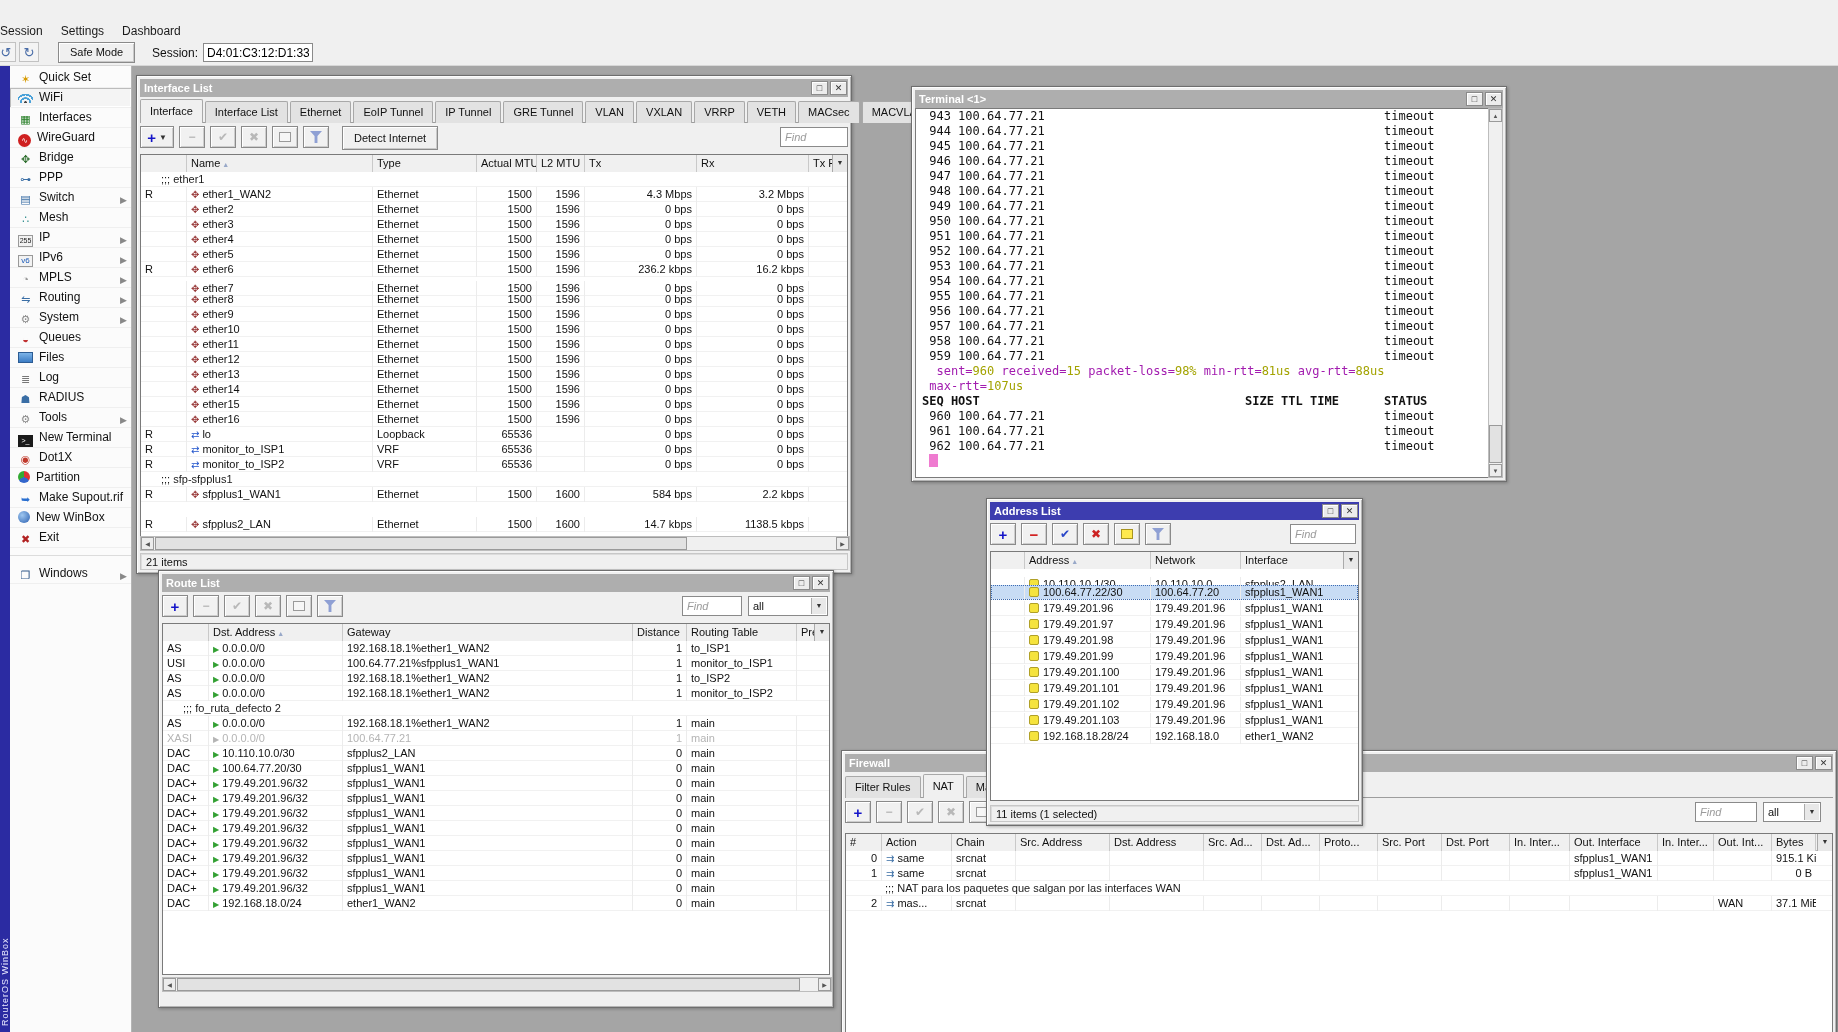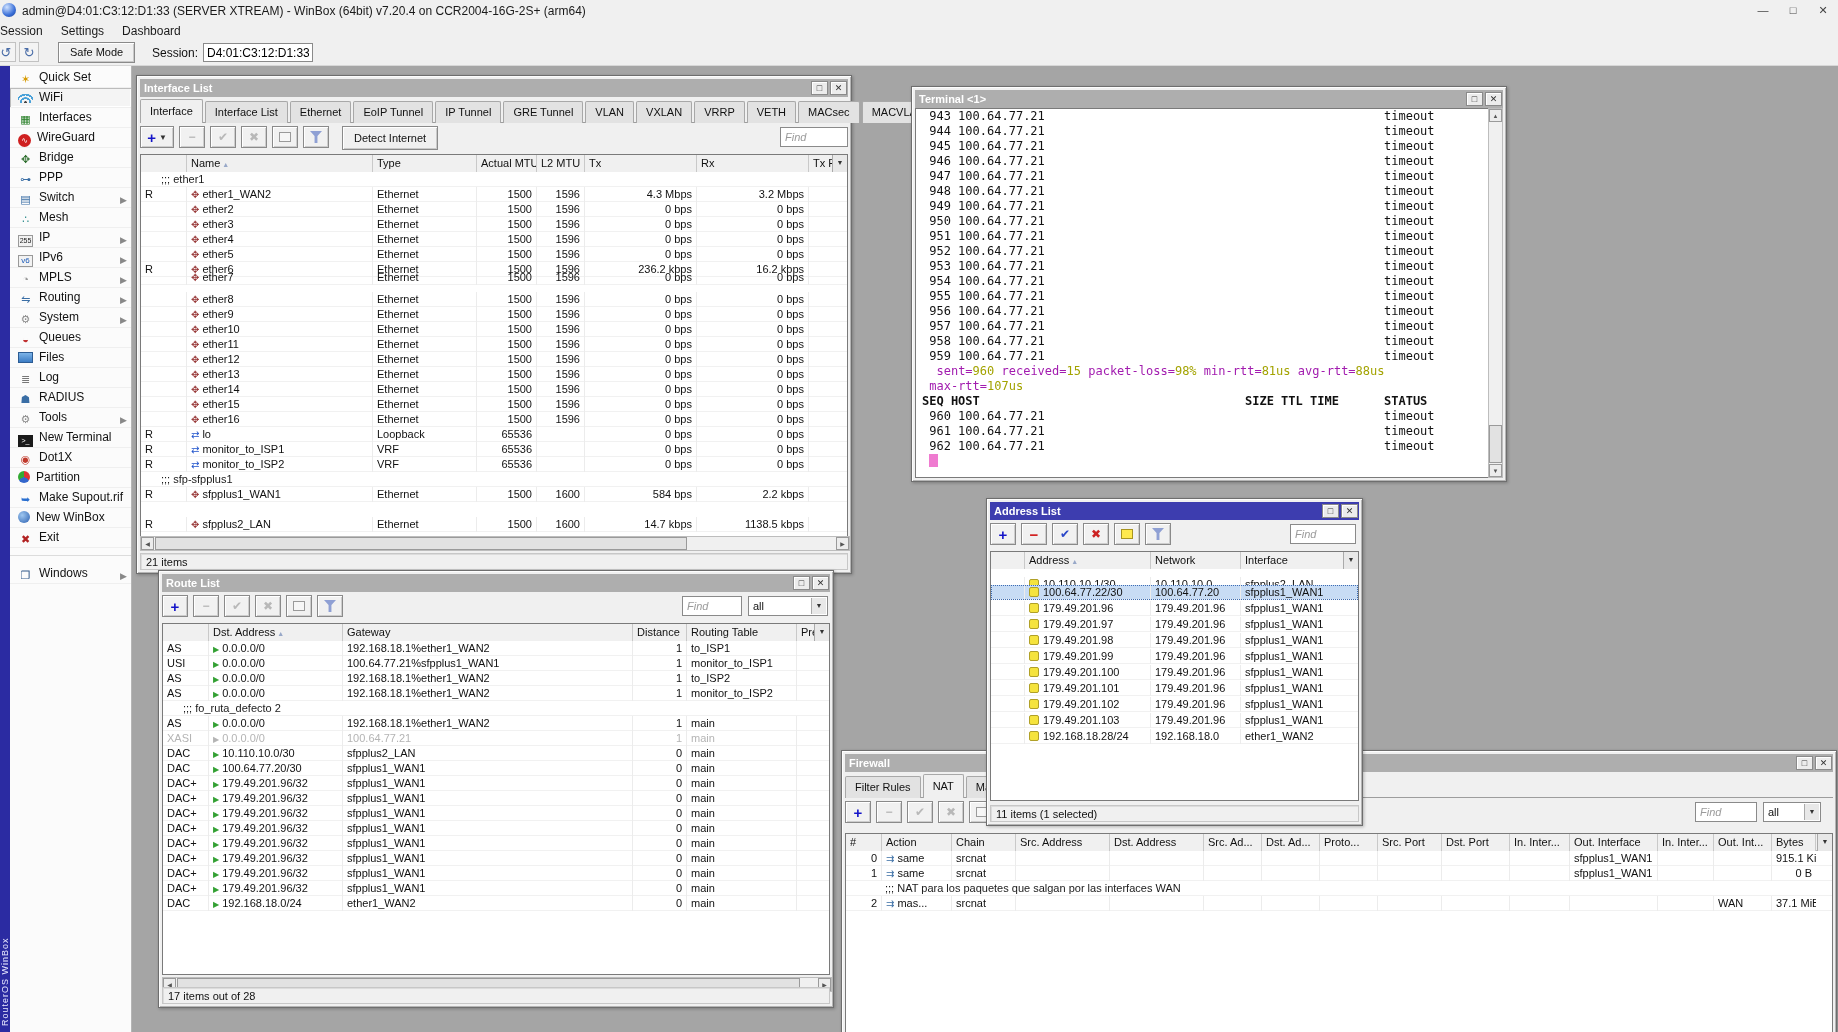--- a/index.html
+++ b/index.html
@@ -161,27 +161,20 @@
   .tline .thdr3 { position:absolute; left:468px; top:0; font-weight:bold; }
   .tk { color:#a21caf; } .tv { color:#a3a300; }
   .tbold { font-weight:bold; }
   #term-cursor { display:inline-block; width:9px; height:13px; background:#ef7bd0; vertical-align:-2px; }
 </style>
 </head>
 <body>
 
 <div id="screen">
 
-  <div id="app-titlebar">
-    <div id="app-icon"></div>
-    <div id="app-title">admin@D4:01:C3:12:D1:33 (SERVER XTREAM) - WinBox (64bit) v7.20.4 on CCR2004-16G-2S+ (arm64)</div>
-    <div id="app-winbtns">
-      <span>—</span><span>□</span><span>✕</span>
-    </div>
-  </div>
 
   <div id="app-menubar"><span class="menu-item">Session</span><span class="menu-item">Settings</span><span class="menu-item">Dashboard</span></div>
 
   <div id="app-toolbar">
     <span class="undo-redo first">↺</span>
     <span class="undo-redo">↻</span>
     <span id="safe-mode" class="btn3d">Safe Mode</span>
     <span id="session-label">Session:</span>
     <input id="session-input" value="D4:01:C3:12:D1:33" style="">
   </div>
@@ -307,21 +300,21 @@
             <div class="trow" style="top: 90px;">
               <div class="cell" style="left: 0px; width: 46px;">R</div>
               <div class="cell" style="left: 46px; width: 186px;"><span class="if-icon">✥</span><span>ether6</span></div>
               <div class="cell" style="left: 232px; width: 104px;">Ethernet</div>
               <div class="cell r" style="left: 336px; width: 60px;">1500</div>
               <div class="cell r" style="left: 396px; width: 48px;">1596</div>
               <div class="cell r" style="left: 444px; width: 112px;">236.2 kbps</div>
               <div class="cell r" style="left: 556px; width: 112px;">16.2 kbps</div>
               <div class="cell r nb" style="left: 668px; width: 78px;"></div>
             </div>
-            <div class="trow" style="top: 98px;">
+            <div class="trow" style="top: 109px;">
               <div class="cell" style="left: 0px; width: 46px;"></div>
               <div class="cell" style="left: 46px; width: 186px;"><span class="if-icon">✥</span><span>ether7</span></div>
               <div class="cell" style="left: 232px; width: 104px;">Ethernet</div>
               <div class="cell r" style="left: 336px; width: 60px;">1500</div>
               <div class="cell r" style="left: 396px; width: 48px;">1596</div>
               <div class="cell r" style="left: 444px; width: 112px;">0 bps</div>
               <div class="cell r" style="left: 556px; width: 112px;">0 bps</div>
               <div class="cell r nb" style="left: 668px; width: 78px;"></div>
             </div>
             <div class="trow" style="top: 120px;">
@@ -675,21 +668,20 @@
               <div class="cell" style="left: 524px; width: 110px;">main</div>
               <div class="cell nb" style="left: 634px; width: 40px;"></div>
             </div>
           </div>
         </div>
         <div class="hscroll" style="left: 3px; top: 406px; width: 670px;">
           <div class="sb-btn" style="left: 0px; top: 0px;">◀</div>
           <div class="sb-btn" style="right: 0px; top: 0px;">▶</div>
           <div class="sb-thumb" style="left: 14px; top: 0px; height: 13px; width: 623px;"></div>
         </div>
-        <div class="statusbar">17 items out of 28</div>
       </div>
       <div class="win" style="left: 709px; top: 684px; width: 996px; height: 360px; z-index: 4;">
         <div class="win-title inactive">Firewall<div class="win-btns"><span class="wbtn">□</span><span class="wbtn">✕</span></div></div>
         <div class="tabs"><span class="tab">Filter Rules</span><span class="tab active">NAT</span><span class="tab">Mangle</span></div>
         <div class="wtoolbar"><span class="tb">
             <span class="g-plus">+</span>
           </span><span class="tb">
             <span class="g-minus-dis">−</span>
           </span><span class="tb">
             <span class="g-check-dis">✔</span>

